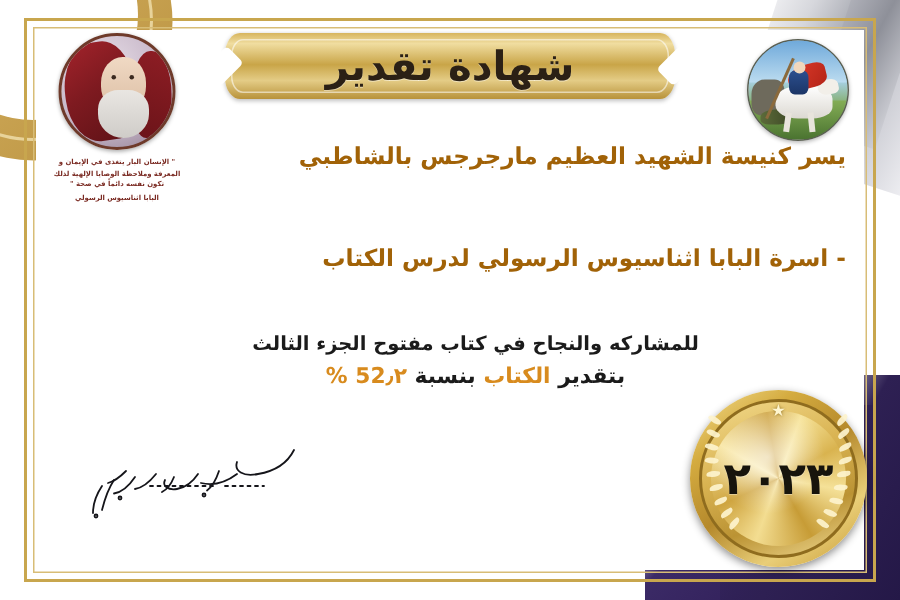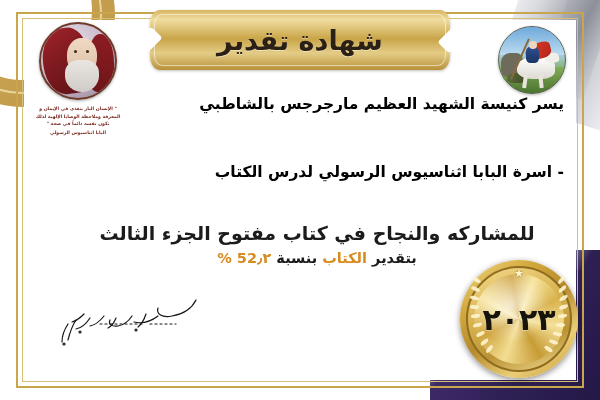--- a/index.html
+++ b/index.html
@@ -133,24 +133,24 @@
     right: 24px;
     bottom: 20px;
     background: #ffffff;
     z-index: 5;
   }
 
   
   .banner-wrap {
     position: absolute;
     left: 50%;
-    top: 10px;
+    top: 22px;
     transform: translateX(-50%);
     width: 300px;
-    height: 60px;
+    height: 44px;
     z-index: 12;
   }
   .banner {
     position: relative;
     width: 100%;
     height: 100%;
     background: linear-gradient(180deg, #d7b55e 0%, #f0dda0 16%, #c9a548 48%, #e4cc86 72%, #b8923a 100%);
     border-radius: 10px / 14px;
     box-shadow: 0 1px 3px rgba(0,0,0,.25);
   }
@@ -289,21 +289,21 @@
 
   
   .body-text {
     position: absolute;
     left: 124px;
     right: 36px;
     top: 92px;
     z-index: 12;
     direction: rtl;
     text-align: right;
-    color: #000000;
+    color: #a16207;
   }
   .bt-line {
     font-size: 15.5px;
     line-height: 1.58;
     font-weight: 600;
     white-space: nowrap;
   }
   .bt-line.l2 { padding-left: 0; margin-top: 44px; }
   .bt-line.l3 { }
 
@@ -330,21 +330,21 @@
     position: absolute;
     left: 70px;
     right: 36px;
     top: 222px;
     z-index: 12;
     direction: rtl;
     text-align: center;
     color: #1b1b1b;
   }
   .ach-line1 {
-    font-size: 19px;
+    font-size: 13px;
     font-weight: 600;
     white-space: nowrap;
   }
   .ach-line2 {
     margin-top: 6px;
     font-size: 14.5px;
     font-weight: 600;
     white-space: nowrap;
   }
   .grade { color: #d88b1e; font-weight: bold; }

